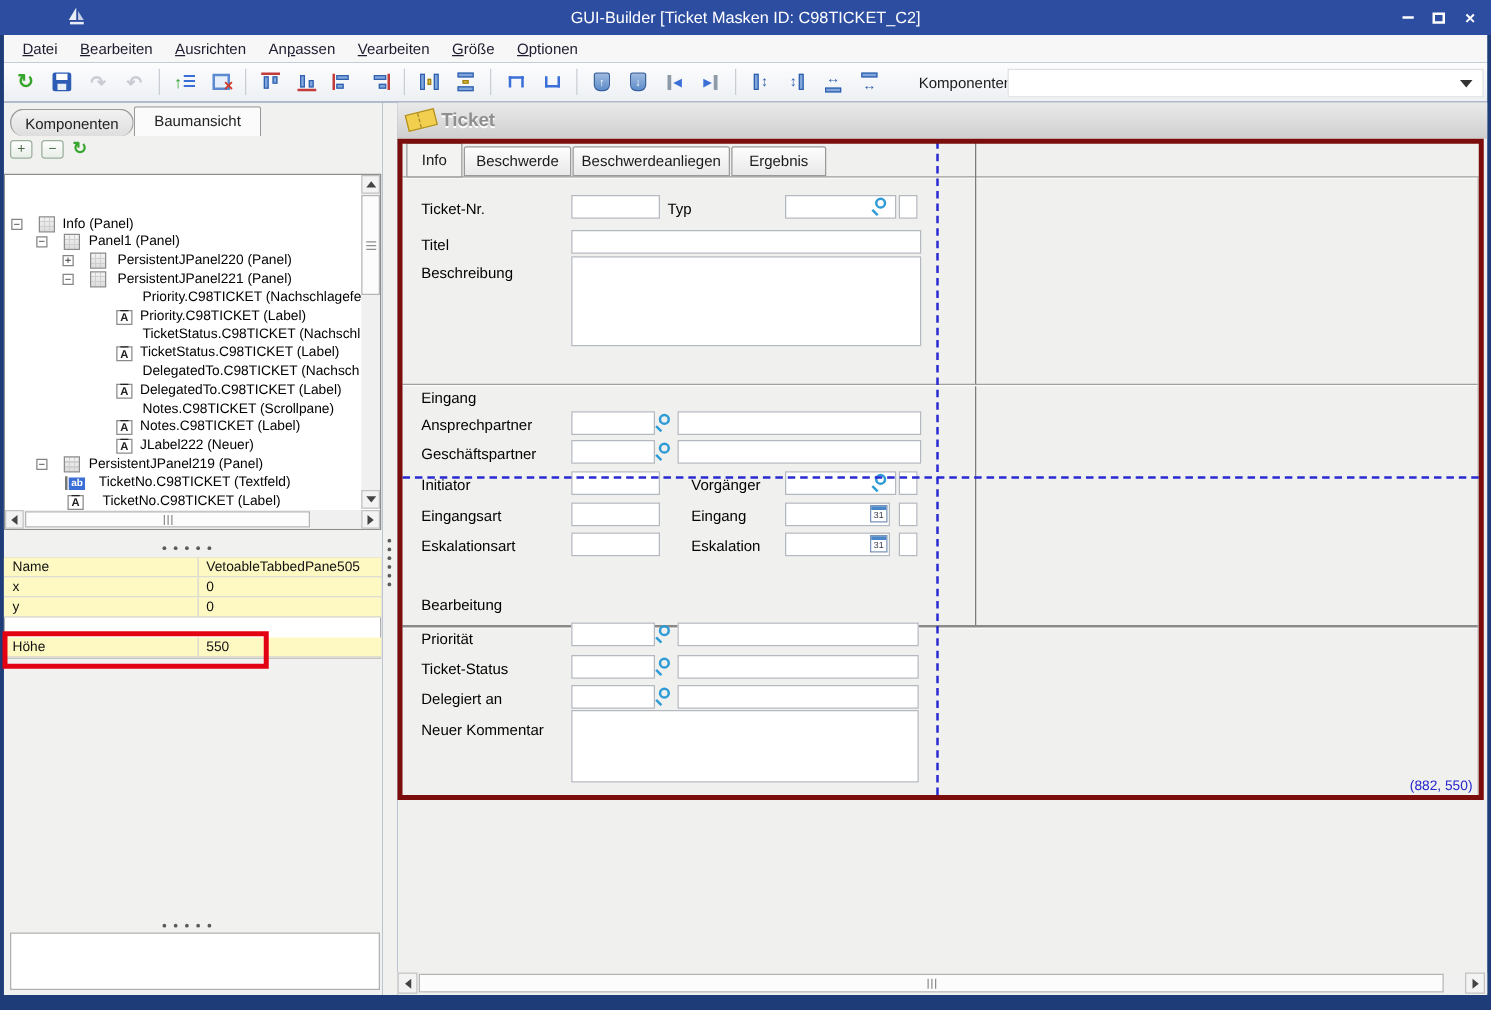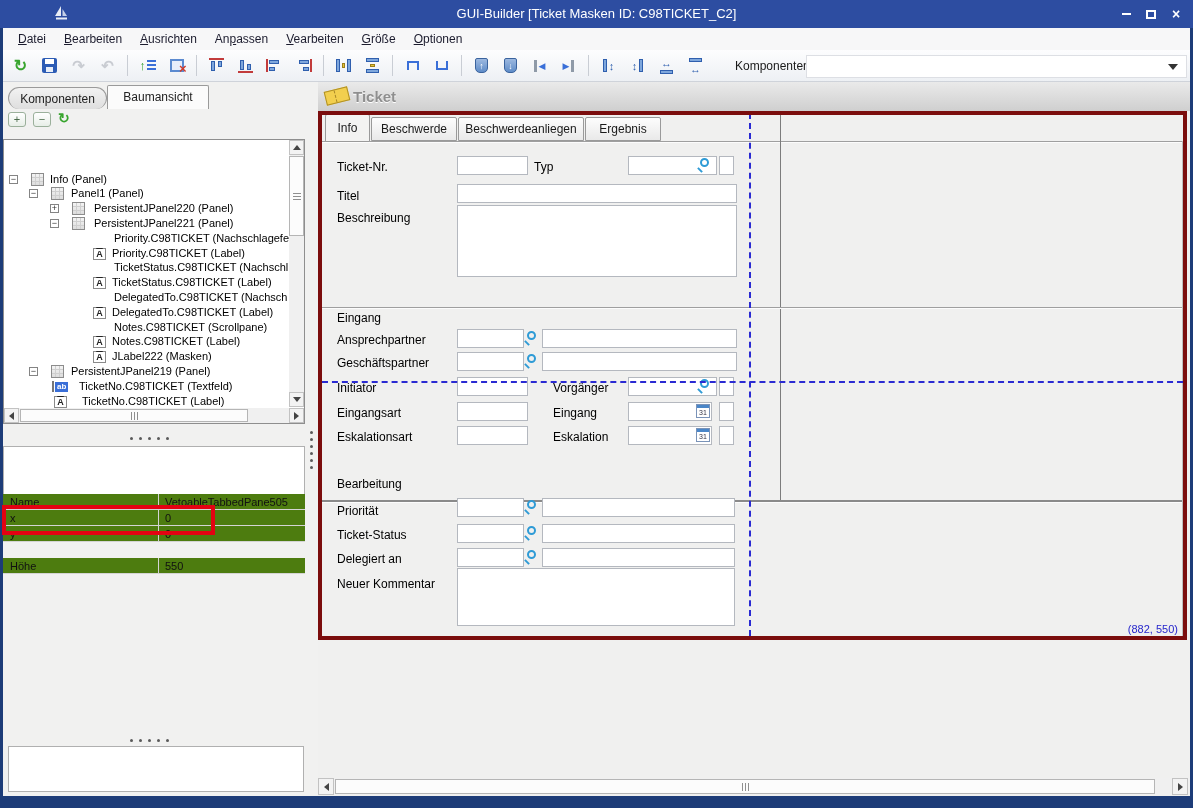--- a/index.html
+++ b/index.html
@@ -90,21 +90,21 @@
   .tri-u{width:0;height:0;border:4px solid transparent;border-bottom:5px solid #444;margin-top:-4px;}
   .tri-d{width:0;height:0;border:4px solid transparent;border-top:5px solid #444;margin-bottom:-4px;}
   .tri-l{width:0;height:0;border:4px solid transparent;border-right:5px solid #444;margin-left:-4px;}
   .tri-r{width:0;height:0;border:4px solid transparent;border-left:5px solid #444;margin-right:-4px;}
   
   .dotsrow{position:absolute;display:flex;gap:6px;}
   .dotscol{position:absolute;display:flex;flex-direction:column;gap:4px;}
   .dot{width:3px;height:3px;background:#5a5a5a;border-radius:50%;}
   
   .propbox{position:absolute;left:3px;top:446px;width:302px;height:81px;border:1px solid #b0b0b0;background:#fff;}
-  .prow{position:absolute;left:3px;width:302px;height:16px;background:#4d7c0f;border-bottom:1px solid #d4d4d4;font-size:11px;color:#111;margin-top:48px;}
+  .prow{position:absolute;left:3px;width:302px;height:16px;background:#fef9c3;border-bottom:1px solid #d4d4d4;font-size:11px;color:#111;}
   .prow::before{content:"";position:absolute;left:155px;top:0;bottom:0;width:1px;background:#d4d4d4;}
   .pn{position:absolute;left:7px;top:2px;white-space:nowrap;}
   .pv{position:absolute;left:162px;top:2px;white-space:nowrap;}
   .redbox{position:absolute;left:2px;top:505px;width:213px;height:30px;border:4px solid #e30212;z-index:40;}
   .memo{position:absolute;left:8px;top:746px;width:296px;height:46px;background:#fff;border:1px solid #b0b0b0;}
   
   .canvas{position:absolute;left:318px;top:82px;width:872px;height:714px;background:#f0f0ef;}
   .dheader{position:absolute;left:318px;top:82px;width:872px;height:29px;background:linear-gradient(#eaeaea,#cfcfcf);}
   .ticketicon{position:absolute;left:325px;top:89px;width:24px;height:14px;background:#f2cf4e;border:1px solid #b09025;transform:rotate(-14deg);}
   .ticketicon::before{content:"";position:absolute;left:9px;top:0;bottom:0;width:0;border-left:1px dashed #a8882a;}
@@ -360,21 +360,21 @@
     </div>
   <div class="trow" style="top:320px">
       <span class="tlabel" style="left:110px">Notes.C98TICKET (Scrollpane)</span>
     </div>
   <div class="trow" style="top:334px">
       <span class="ic-lab" style="left:89px">A</span>
       <span class="tlabel" style="left:108px">Notes.C98TICKET (Label)</span>
     </div>
   <div class="trow" style="top:349px">
       <span class="ic-lab" style="left:89px">A</span>
-      <span class="tlabel" style="left:108px">JLabel222 (Masken)</span>
+      <span class="tlabel" style="left:108px">JLabel222 (Neuer)</span>
     </div>
   <div class="trow" style="top:364px">
       <span class="tg" style="left:25px">−</span>
       <span class="ic-panel" style="left:47px"></span>
       <span class="tlabel" style="left:67px">PersistentJPanel219 (Panel)</span>
     </div>
   <div class="trow" style="top:379px">
       <span class="ic-tf" style="left:48px">
         <span class="ibeam"></span>
         <span class="ab">ab</span>

